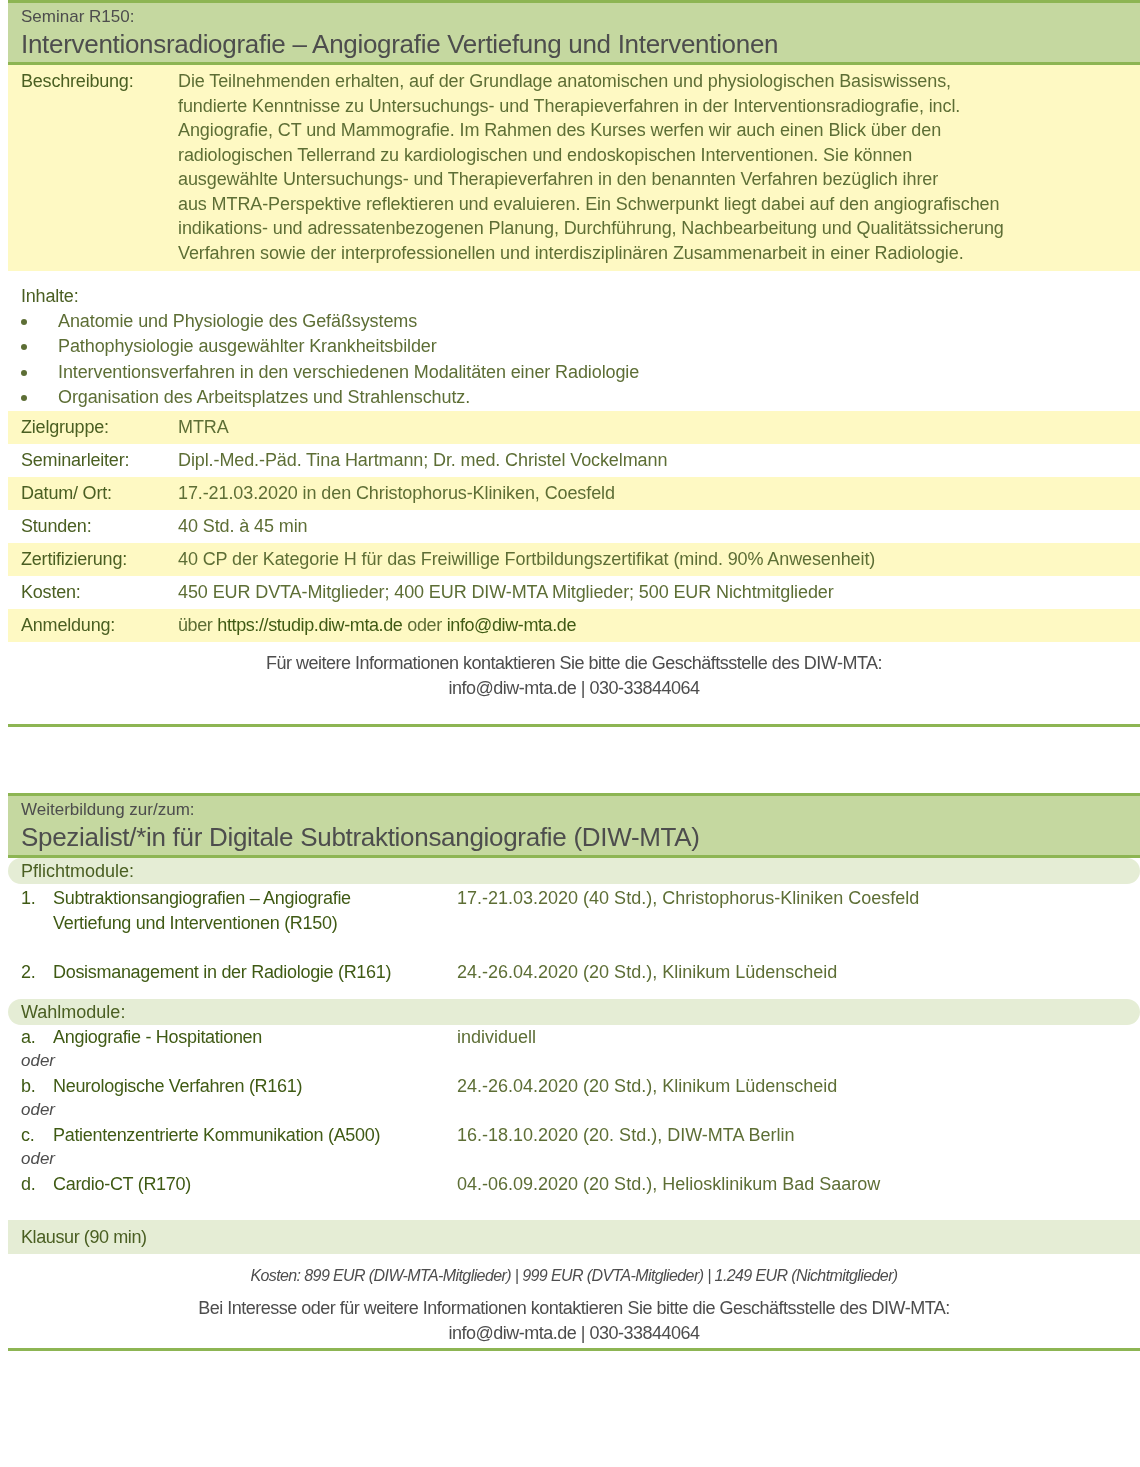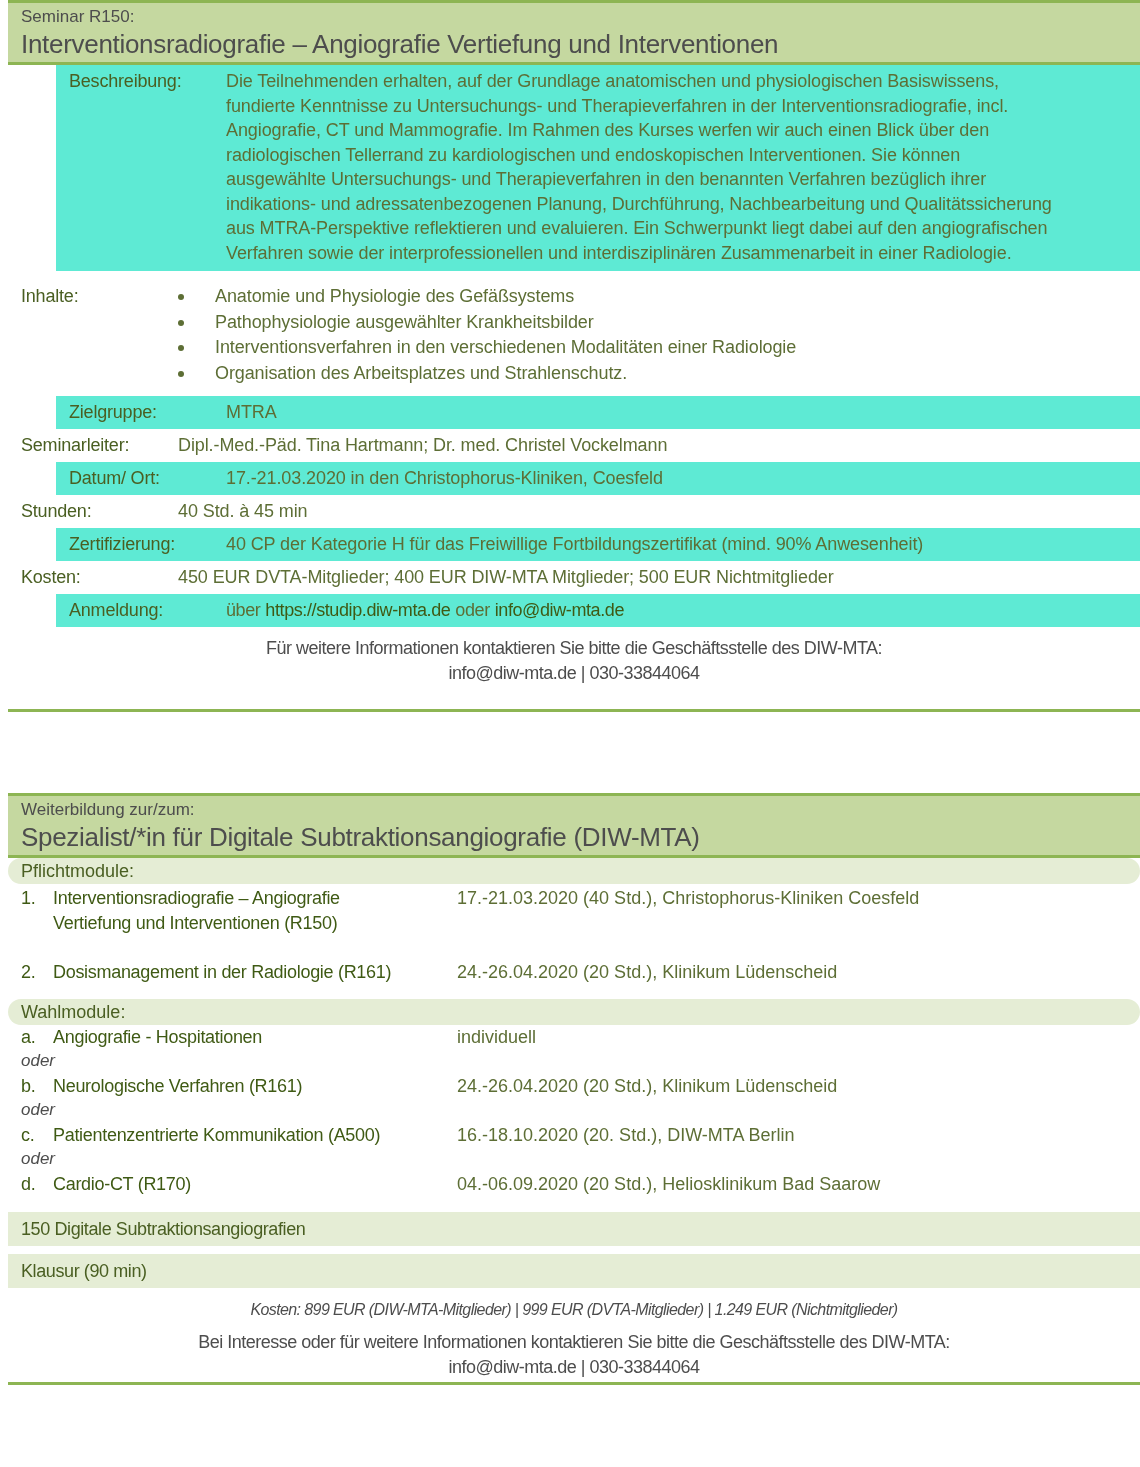--- a/index.html
+++ b/index.html
@@ -7,26 +7,26 @@
   body { font-family: "Liberation Sans", sans-serif; color: #4a5f22; position: relative; }
 
   .block { position: absolute; left: 8px; width: 1132px; }
 
   
   .hdr { background: #c5d8a0; border-top: 3px solid #8db553; border-bottom: 3px solid #8db553; padding: 3px 13px 2px 13px; }
   .hdr .kicker { font-size: 17px; color: #4d4d4d; line-height: 22px; }
   .hdr .title { font-size: 26px; color: #4d4d4d; line-height: 32px; letter-spacing: -0.3px; }
 
   .row { display: flex; padding: 0 13px; font-size: 18px; line-height: 24.5px; }
-  .row.shade { background: #5eead4; margin-left: 48px; }
+  .row.shade { background: #fef9c3; }
   .row .lbl { width: 157px; flex: none; color: #4a5f22; letter-spacing: -0.2px; }
   .row .val { flex: 1; color: #5d6e35; letter-spacing: -0.1px; }
 
   .desc { padding-top: 4px; padding-bottom: 6px; }
-  .inhalte { padding-top: 13px; padding-bottom: 10px; }
+  .inhalte { padding-top: 13px; padding-bottom: 0; flex-direction: column; }
   .inhalte ul { list-style: none; }
   .inhalte li { position: relative; padding-left: 37px; line-height: 25.5px; }
   .inhalte li::before { content: ""; position: absolute; left: 0; top: 10px; width: 6px; height: 6px; border-radius: 50%; background: #5d6e35; }
 
   .kv { height: 33px; align-items: center; }
   .link { color: #3f5a14; letter-spacing: -0.4px; }
   .small { letter-spacing: -0.4px; }
 
   .contact { text-align: center; font-size: 18px; line-height: 25px; color: #4d4d4d; letter-spacing: -0.5px; }
   .rule { height: 3px; background: #8db553; }
@@ -51,22 +51,22 @@
   </div>
 
   <div class="row shade desc">
     <div class="lbl">Beschreibung:</div>
     <div class="val">
       <div>Die Teilnehmenden erhalten, auf der Grundlage anatomischen und physiologischen Basiswissens,</div>
       <div>fundierte Kenntnisse zu Untersuchungs- und Therapieverfahren in der Interventionsradiografie, incl.</div>
       <div>Angiografie, CT und Mammografie. Im Rahmen des Kurses werfen wir auch einen Blick über den</div>
       <div>radiologischen Tellerrand zu kardiologischen und endoskopischen Interventionen. Sie können</div>
       <div>ausgewählte Untersuchungs- und Therapieverfahren in den benannten Verfahren bezüglich ihrer</div>
+      <div>aus MTRA-Perspektive reflektieren und evaluieren. Ein Schwerpunkt liegt dabei auf den angiografischen</div>
       <div>indikations- und adressatenbezogenen Planung, Durchführung, Nachbearbeitung und Qualitätssicherung</div>
-      <div>aus MTRA-Perspektive reflektieren und evaluieren. Ein Schwerpunkt liegt dabei auf den angiografischen</div>
       <div>Verfahren sowie der interprofessionellen und interdisziplinären Zusammenarbeit in einer Radiologie.</div>
     </div>
   </div>
 
   <div class="row inhalte">
     <div class="lbl">Inhalte:</div>
     <div class="val">
       <ul>
         <li>Anatomie und Physiologie des Gefäßsystems</li>
         <li>Pathophysiologie ausgewählter Krankheitsbilder</li>
@@ -122,21 +122,21 @@
     <div class="kicker">Weiterbildung zur/zum:</div>
     <div class="title">Spezialist/*in für Digitale Subtraktionsangiografie (DIW-MTA)</div>
   </div>
 
   <div class="sec-label">Pflichtmodule:</div>
 
   <div class="mod" style="padding-top:2px;">
     <div class="name">
       <span class="num">1.</span>
       <span>
-        <span style="display:block">Interventionsradiografie – Angiografie</span>
+        <span style="display:block">Subtraktionsangiografien – Angiografie</span>
         <span style="display:block">Vertiefung und Interventionen (R150)</span>
       </span>
     </div>
     <div class="when">17.-21.03.2020 (40 Std.), Christophorus-Kliniken Coesfeld</div>
   </div>
   <div class="mod" style="padding-top:25px; padding-bottom:14px;">
     <div class="name">
       <span class="num">2.</span>
       <span>Dosismanagement in der Radiologie (R161)</span>
     </div>
@@ -170,21 +170,20 @@
   </div>
   <div class="oder">oder</div>
   <div class="mod" style="padding-bottom:16px;">
     <div class="name">
       <span class="num">d.</span>
       <span>Cardio-CT (R170)</span>
     </div>
     <div class="when">04.-06.09.2020 (20 Std.), Heliosklinikum Bad Saarow</div>
   </div>
 
-  <div class="bar">150 Digitale Subtraktionsangiografien</div>
   <div style="height:8px"></div>
   <div class="bar">Klausur (90 min)</div>
 
   <div class="cost-note" style="padding-top:10px;">Kosten: 899 EUR (DIW-MTA-Mitglieder) | 999 EUR (DVTA-Mitglieder) | 1.249 EUR (Nichtmitglieder)</div>
 
   <div class="contact" style="padding-top:8px; padding-bottom:2px;">
     <div>Bei Interesse oder für weitere Informationen  kontaktieren Sie bitte die Geschäftsstelle des DIW-MTA:</div>
     <div>info@diw-mta.de | 030-33844064</div>
   </div>
   <div class="rule"></div>

